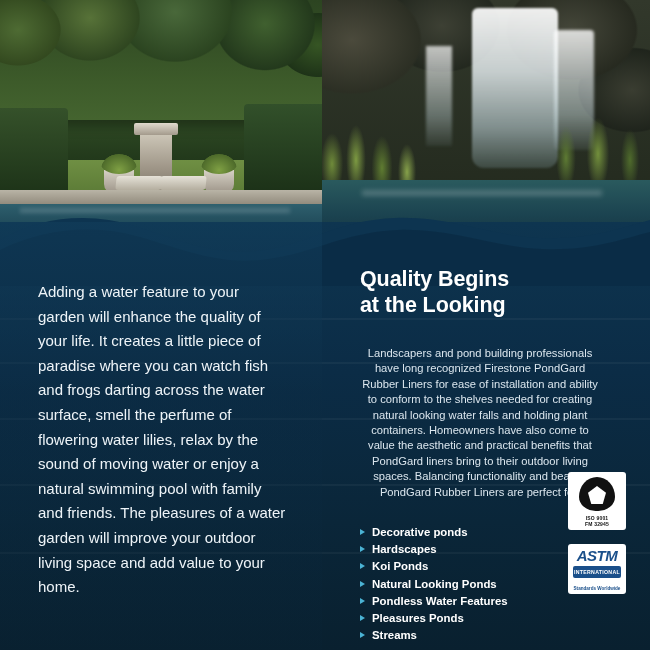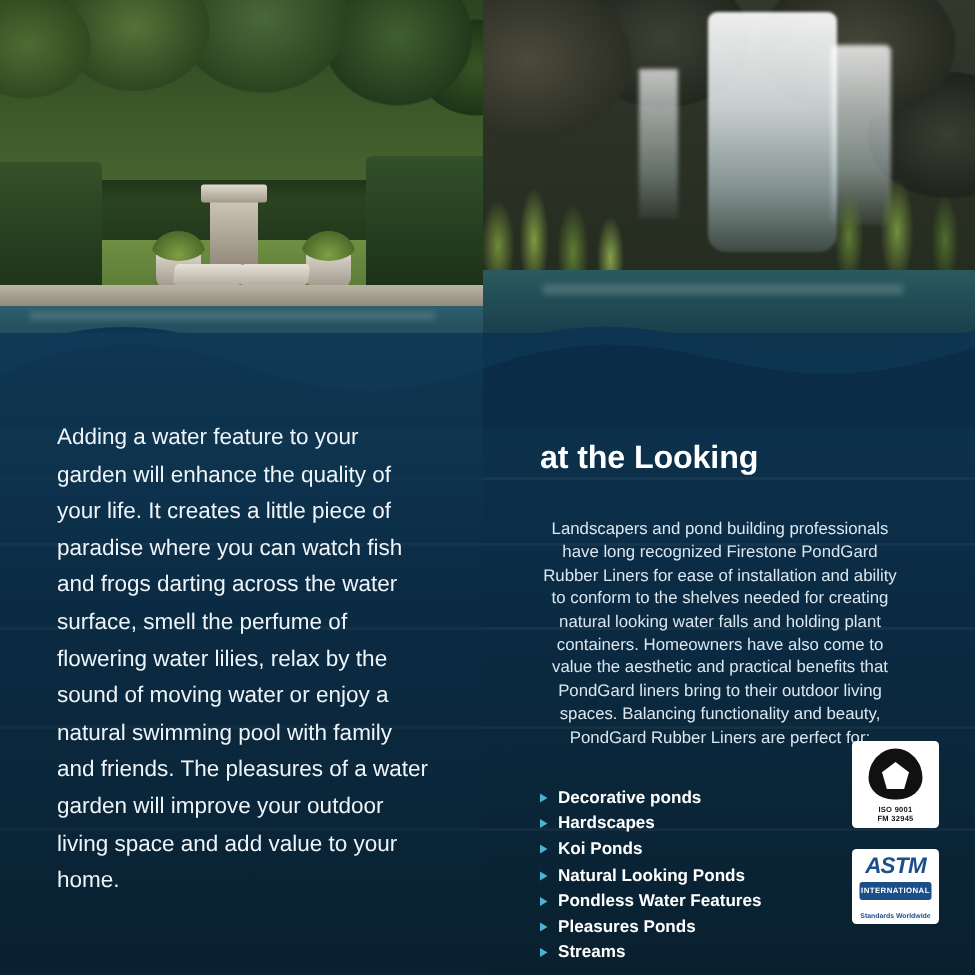--- a/index.html
+++ b/index.html
@@ -229,21 +229,21 @@
   ul.bullets li .tri {
     position: absolute; left: 0; top: 5px;
     width: 0; height: 0;
     border-left: 5px solid #4bb3d4;
     border-top: 3.5px solid transparent;
     border-bottom: 3.5px solid transparent;
   }
 
   
   .logos {
-    position: absolute; right: 16px; bottom: 34px;
+    position: absolute; right: 16px; bottom: 56px;
     width: 66px;
     text-decoration: underline;
   }
   .logo-iso {
     width: 58px; height: 58px;
     background: #ffffff;
     border-radius: 3px;
     position: relative;
     margin-bottom: 14px;
     overflow: hidden;
@@ -346,21 +346,21 @@
   <div class="left-panel-tint"></div>
 
   <div class="cols">
 
     <div class="col-left">
       <p class="left-body">Adding a water feature to your garden will enhance the quality of your life. It creates a little piece of paradise where you can watch fish and frogs darting across the water surface, smell the perfume of flowering water lilies, relax by the sound of moving water or enjoy a natural swimming pool with family and friends. The pleasures of a water garden will improve your outdoor living space and add value to your home.</p>
     </div>
 
     <div class="col-right">
       <h2 class="head">
-        <br>
+        <span>Quality Begins</span><br>
         <span>at the Looking</span>
       </h2>
       <p class="right-body">Landscapers and pond building professionals have long recognized Firestone PondGard Rubber Liners for ease of installation and ability to conform to the shelves needed for creating natural looking water falls and holding plant containers. Homeowners have also come to value the aesthetic and practical benefits that PondGard liners bring to their outdoor living spaces. Balancing functionality and beauty, PondGard Rubber Liners are perfect for:</p>
 
       <ul class="bullets">
         <li><span class="tri"></span><span>Decorative ponds</span></li>
         <li><span class="tri"></span><span>Hardscapes</span></li>
         <li><span class="tri"></span><span>Koi Ponds</span></li>
         <li><span class="tri"></span><span>Natural Looking Ponds</span></li>
         <li><span class="tri"></span><span>Pondless Water Features</span></li>

